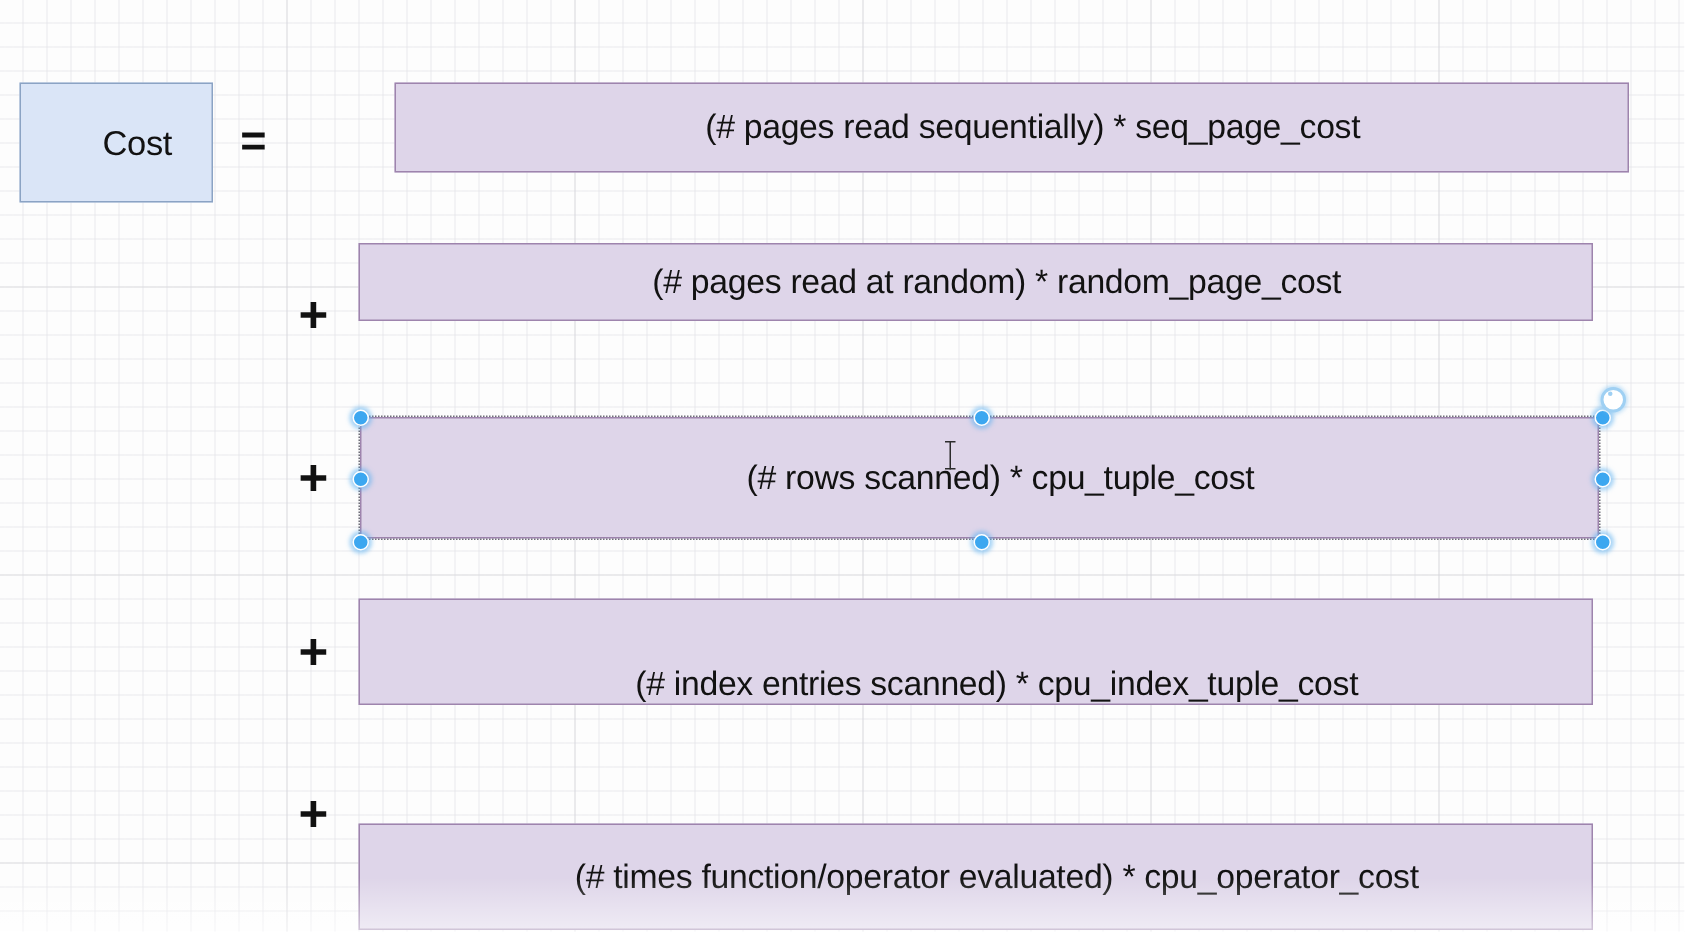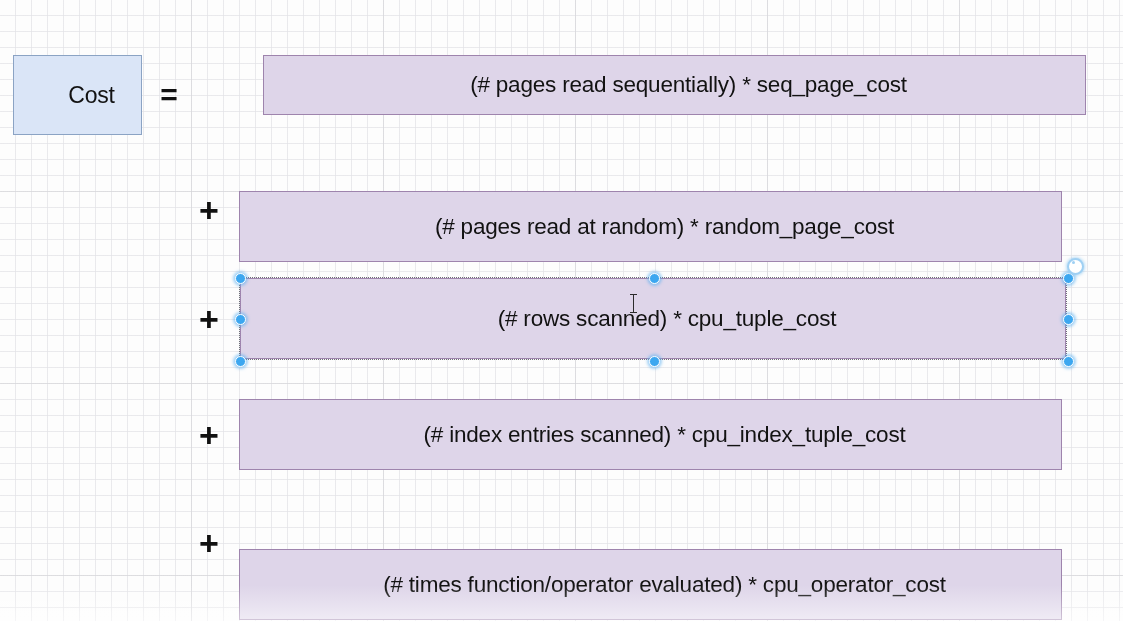--- a/index.html
+++ b/index.html
@@ -146,21 +146,21 @@
     <span>=</span>
   </div>
 
   <div class="node node-term" style="left:239px; top:55px; width:823px; height:60px;margin-left:24px;">
     <span>(# pages read sequentially) * seq_page_cost</span>
   </div>
 
   <div class="op op-plus" style="left:195px; top:174px; width:28px; height:71px;">
     <span>+</span>
   </div>
-  <div class="node node-term" style="left:239px; top:191px; width:823px; height:71px;">
+  <div class="node node-term" style="left:239px; top:162px; width:823px; height:52px;">
     <span>(# pages read at random) * random_page_cost</span>
   </div>
 
   <div class="op op-plus" style="left:195px; top:280px; width:28px; height:78px;">
     <span>+</span>
   </div>
   <div class="node node-term" style="left:240px; top:278px; width:826px; height:81px;align-items:center;">
     <span>(# rows scanned) * cpu_tuple_cost</span>
   </div>
 
@@ -175,21 +175,21 @@
   <div class="sel-handle" style="left:653px;  top:360px;"></div>
   <div class="sel-handle" style="left:1067px; top:360px;"></div>
 
   <div class="sel-rotate" style="left:1073px; top:264px;"></div>
 
   <div class="text-caret" style="left:633px; top:294px; height:19px;"></div>
 
   <div class="op op-plus" style="left:195px; top:399px; width:28px; height:71px;">
     <span>+</span>
   </div>
-  <div class="node node-term" style="left:239px; top:399px; width:823px; height:71px;">
+  <div class="node node-term" style="left:239px; top:399px; width:823px; height:71px;align-items:flex-end;">
     <span>(# index entries scanned) * cpu_index_tuple_cost</span>
   </div>
 
   <div class="op op-plus" style="left:195px; top:507px; width:28px; height:71px;">
     <span>+</span>
   </div>
   <div class="node node-term" style="left:239px; top:507px; width:823px; height:71px;margin-top:42px;">
     <span>(# times function/operator evaluated) * cpu_operator_cost</span>
   </div>
 

